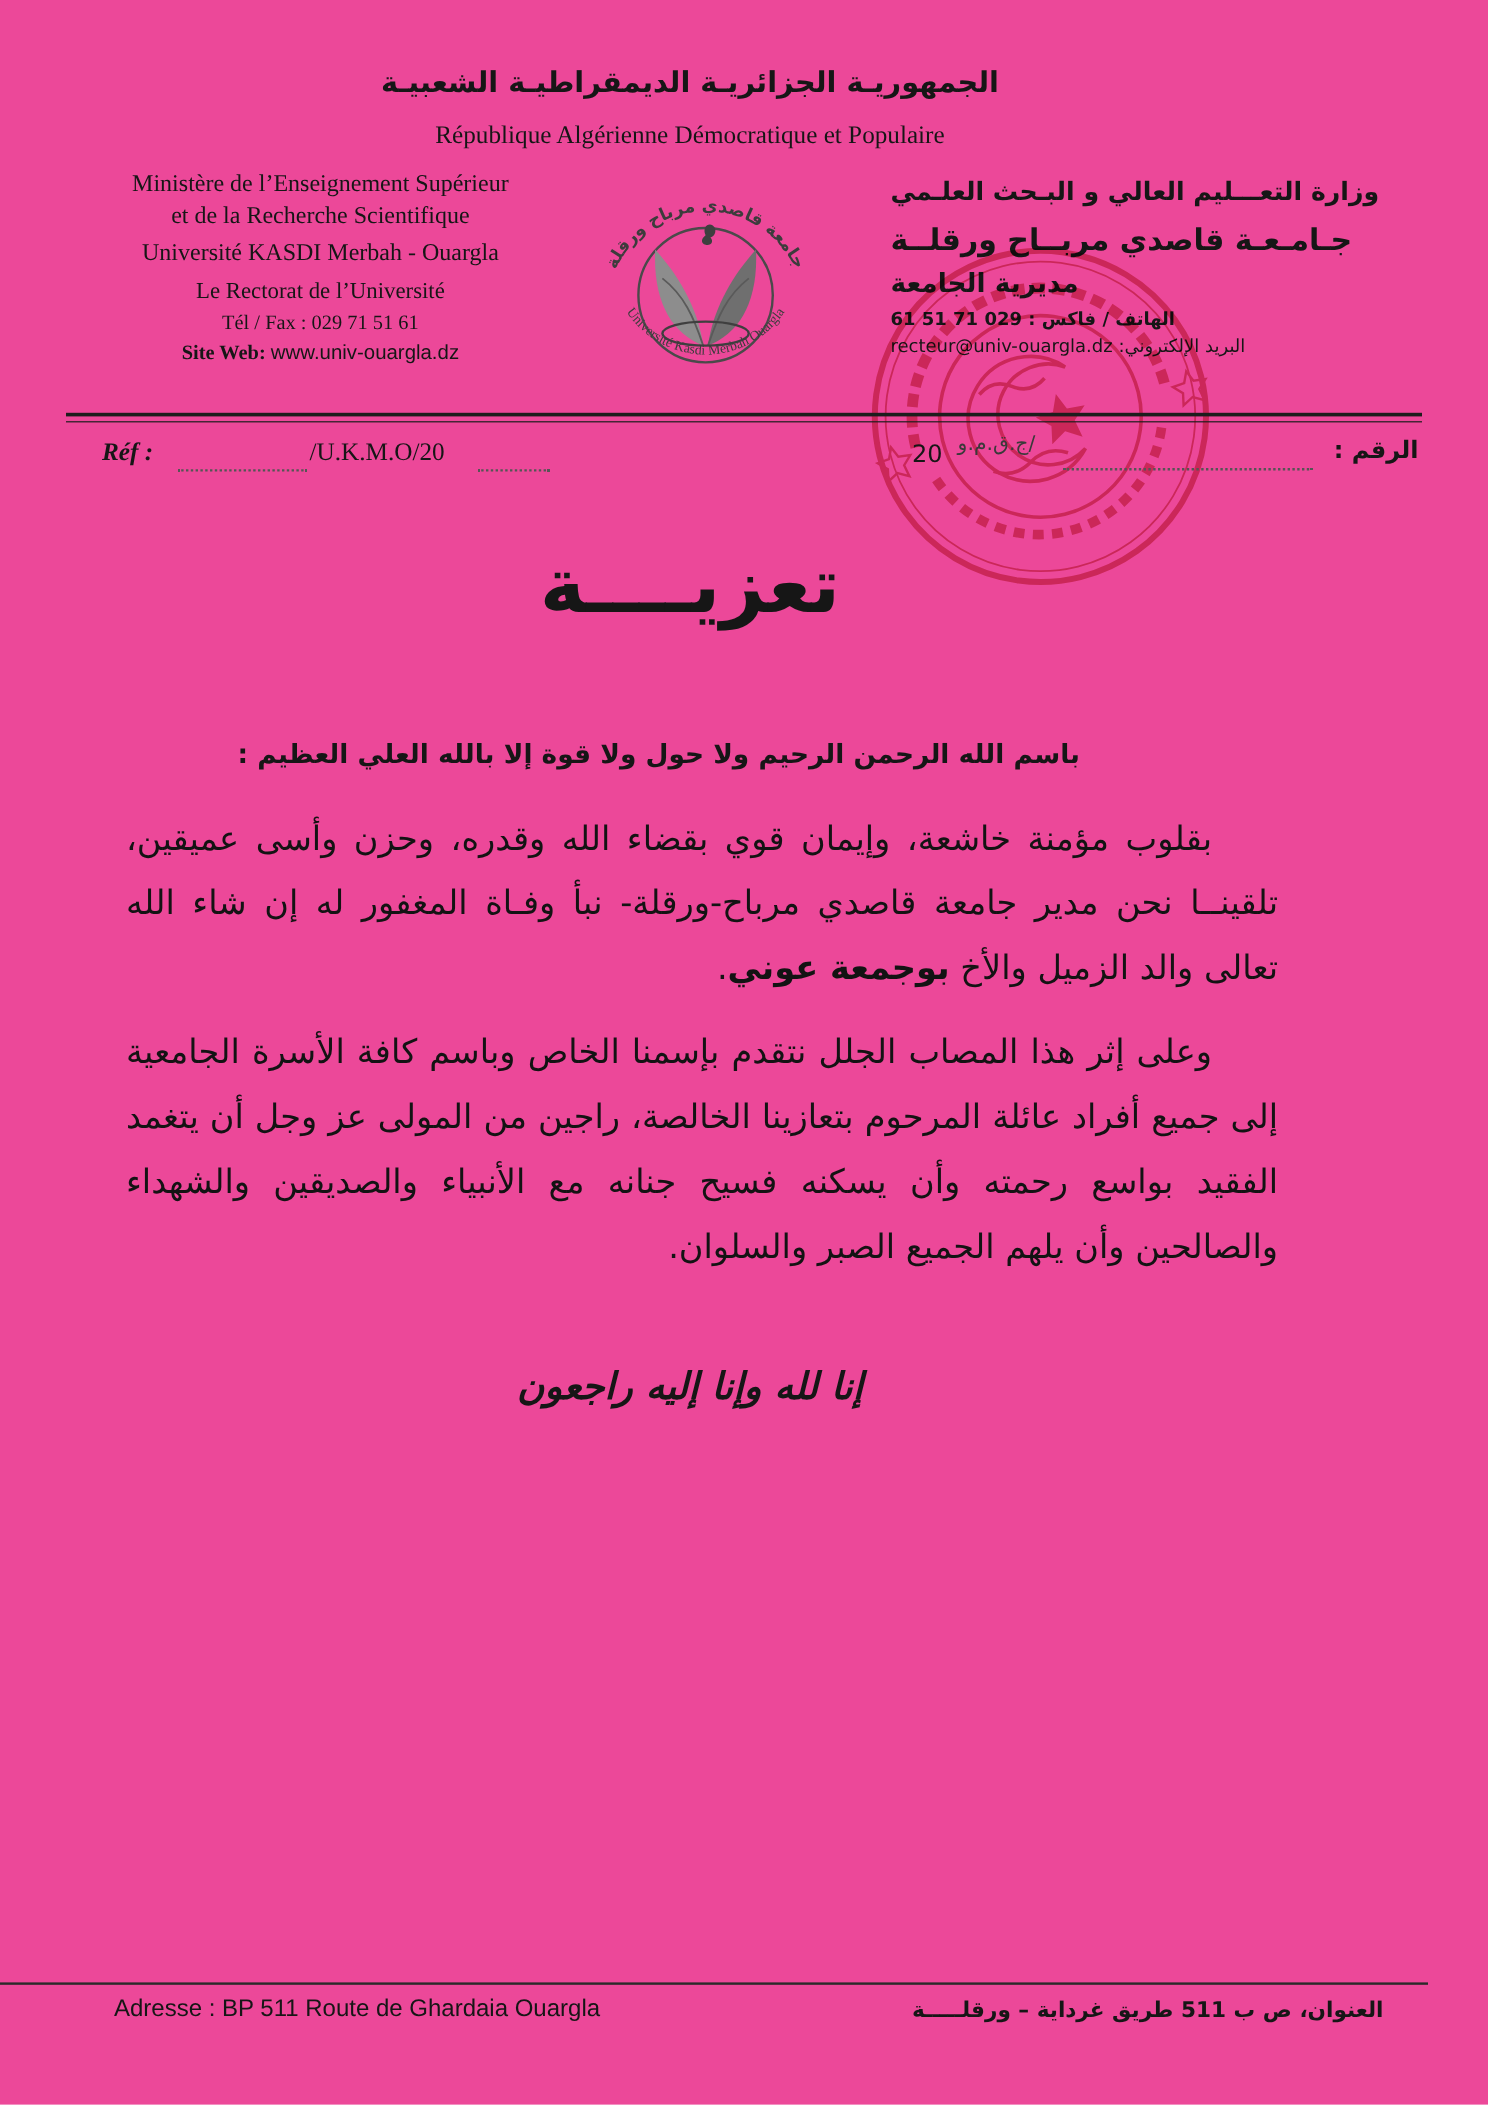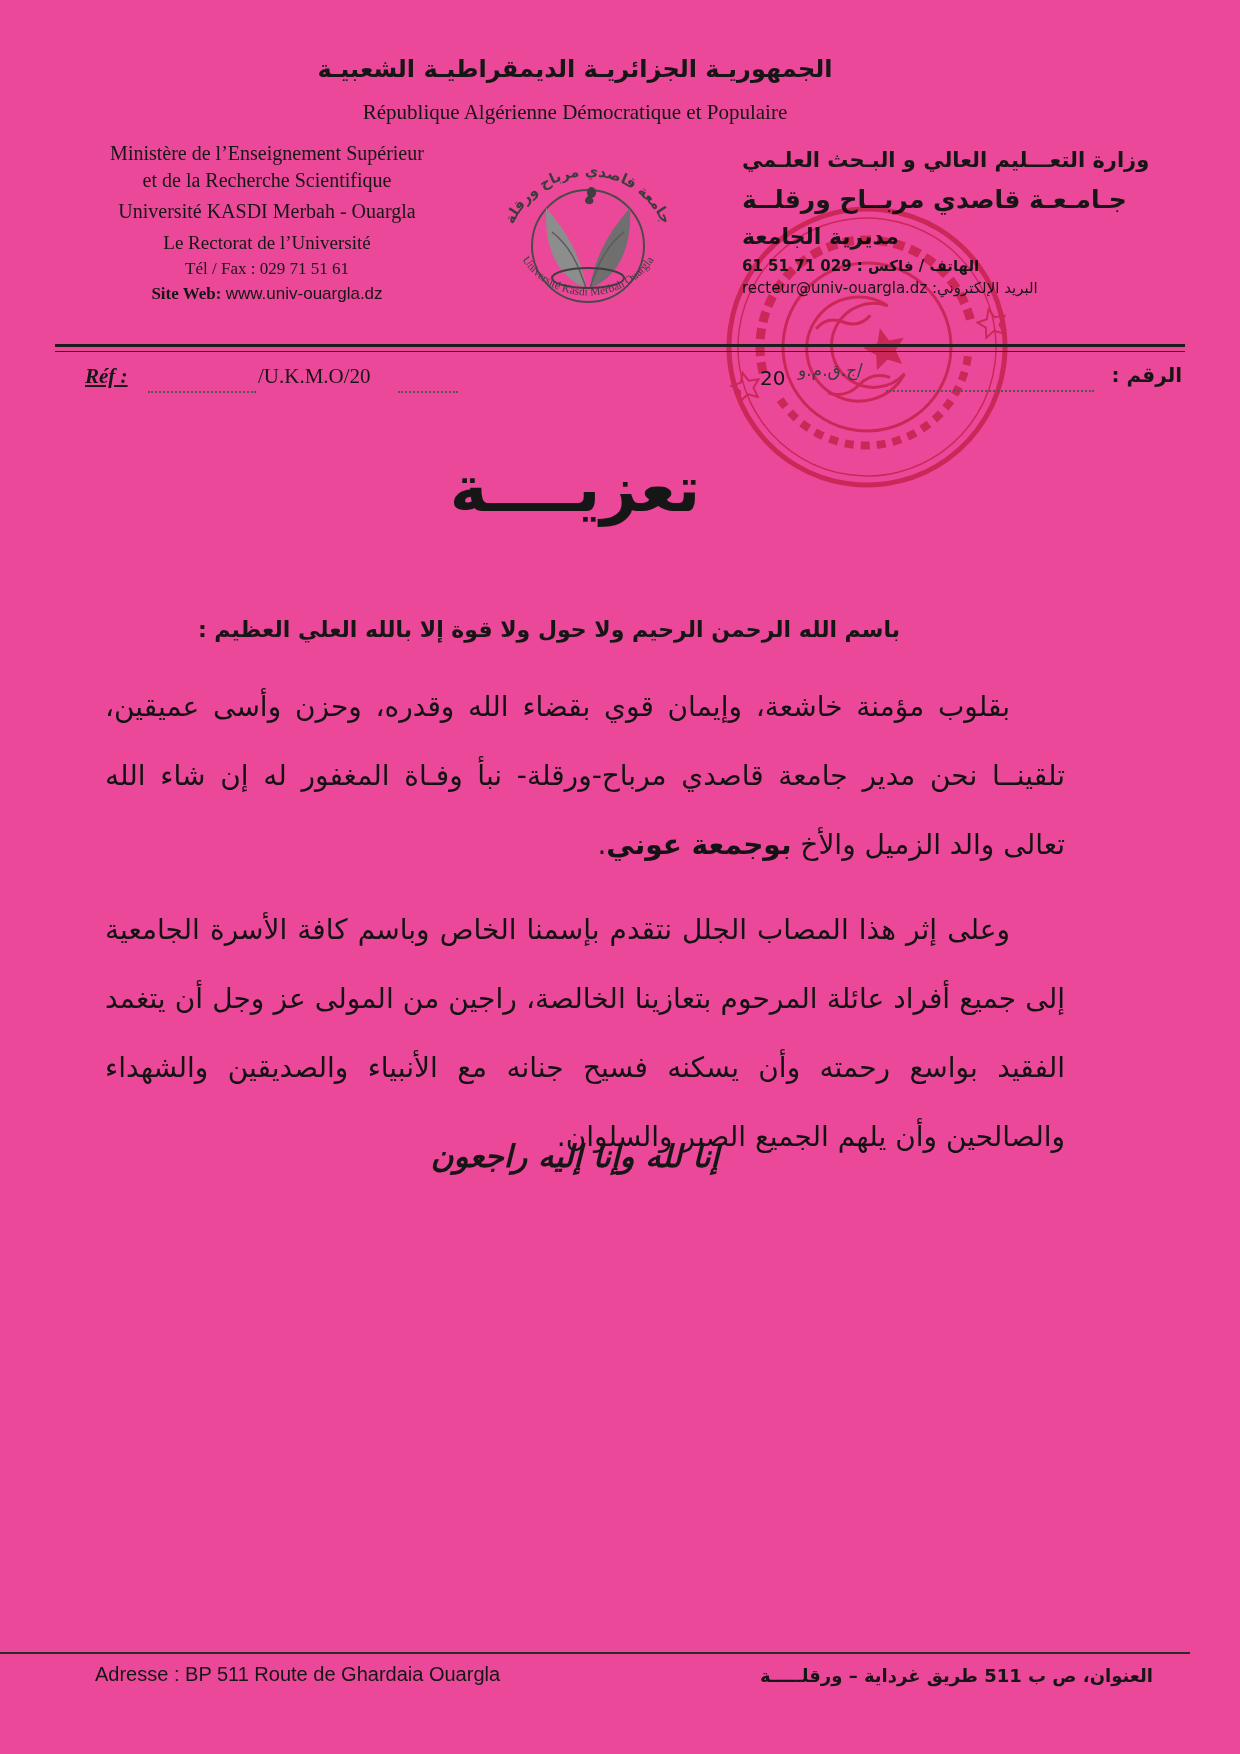--- a/index.html
+++ b/index.html
@@ -7,21 +7,21 @@
     position:relative;width:1240px;height:1754px;margin:0 auto;
     background:#ec4899;overflow:hidden;
     font-family:"DejaVu Sans",sans-serif;color:#161616;
   }
   .abs{position:absolute;}
   .ctr{text-align:center;}
   .serif{font-family:"Liberation Serif","DejaVu Serif",serif;}
   .sans{font-family:"Liberation Sans","DejaVu Sans",sans-serif;}
   .ar{direction:rtl;font-family:"DejaVu Sans",sans-serif;}
   .b{font-weight:bold;}
-  .i{font-style:italic;text-decoration:underline;}
+  .i{font-style:italic;}
 
   .republic-ar{top:55px;left:270px;width:610px;font-size:24px;font-weight:bold;letter-spacing:-0.5px;}
   .republic-fr{top:100px;left:270px;width:610px;font-size:21px;}
 
   .col-left{top:140px;left:62px;width:410px;}
   .col-left .l1{font-size:20px;line-height:27px;}
   .col-left .l2{font-size:20px;margin-top:6px;}
   .col-left .l3{font-size:19px;margin-top:9px;}
   .col-left .l4{font-size:17px;margin-top:5px;font-family:"Liberation Serif","DejaVu Serif",serif;}
   .col-left .l5{font-size:17px;margin-top:5px;}
@@ -42,21 +42,21 @@
   .ref-value{top:364px;left:258px;font-size:21px;}
   .ref-lead2{top:390px;left:398px;width:60px;}
   .raqm-label{top:363px;left:1098px;width:84px;font-size:20px;text-align:right;}
   .raqm-lead{top:389px;left:886px;width:208px;}
   .raqm-abbr{top:360px;left:798px;font-size:17px;color:#3a3a3a;}
   .raqm-year{top:366px;left:760px;font-size:20px;}
 
   .title{top:452px;left:270px;width:610px;font-size:64px;font-weight:bold;letter-spacing:1px;}
   .basmala{top:617px;left:200px;width:700px;font-size:22px;font-weight:bold;white-space:nowrap;text-align:center;}
 
-  .body-text{top:672px;left:105px;width:960px;direction:rtl;text-align:justify;font-size:28px;line-height:69px;color:#131313;}
+  .body-text{top:672px;left:105px;width:960px;direction:rtl;text-align:justify;font-size:28px;line-height:54px;color:#131313;}
   .body-text p{margin:0;text-indent:55px;}
   .body-text p + p{margin-top:16px;}
   .deceased{font-weight:bold;}
 
   .closing{top:1138px;left:270px;width:610px;font-size:31px;font-weight:bold;font-style:italic;}
 
   .footer-rule{top:1652px;left:0;width:1190px;border-top:2px solid #2a2a2a;height:0;}
   .footer-fr{top:1663px;left:95px;font-size:20px;}
   .footer-ar{top:1665px;left:760px;width:428px;font-size:18px;font-weight:bold;text-align:left;direction:rtl;}
 

